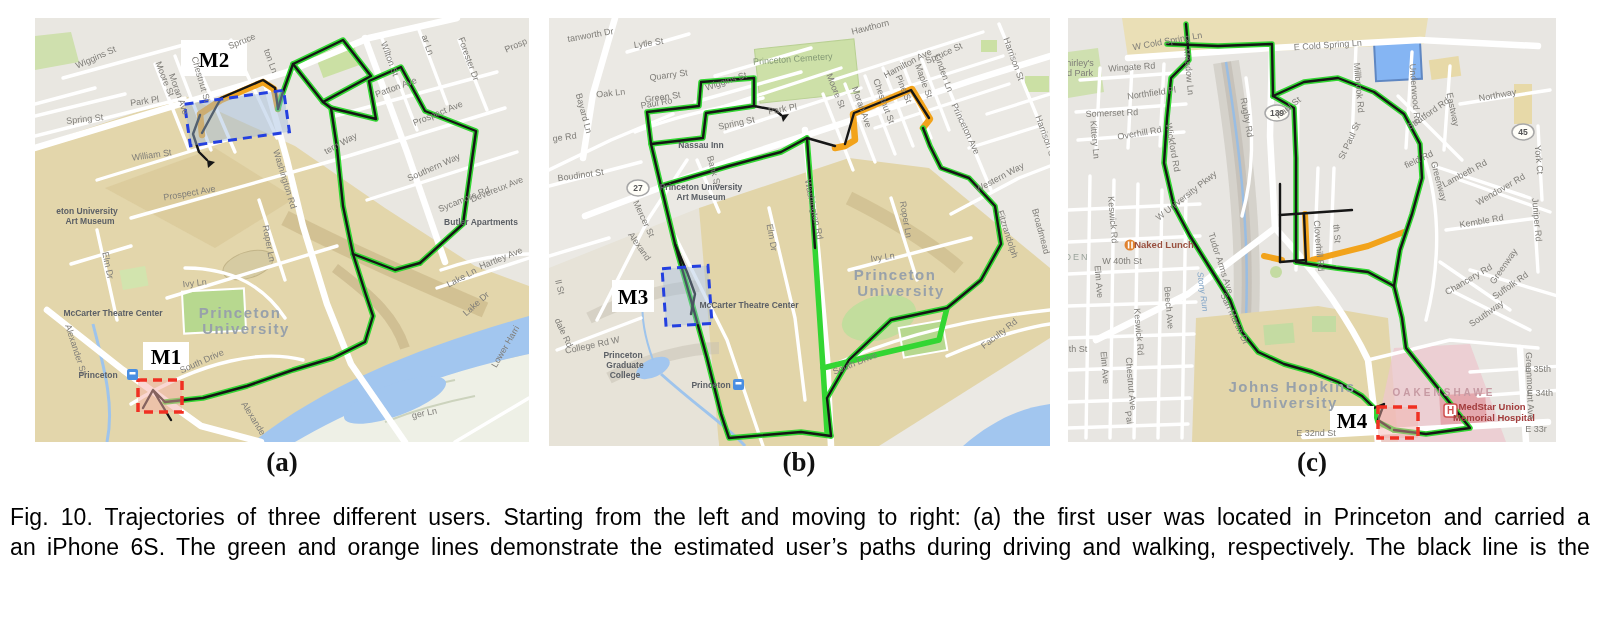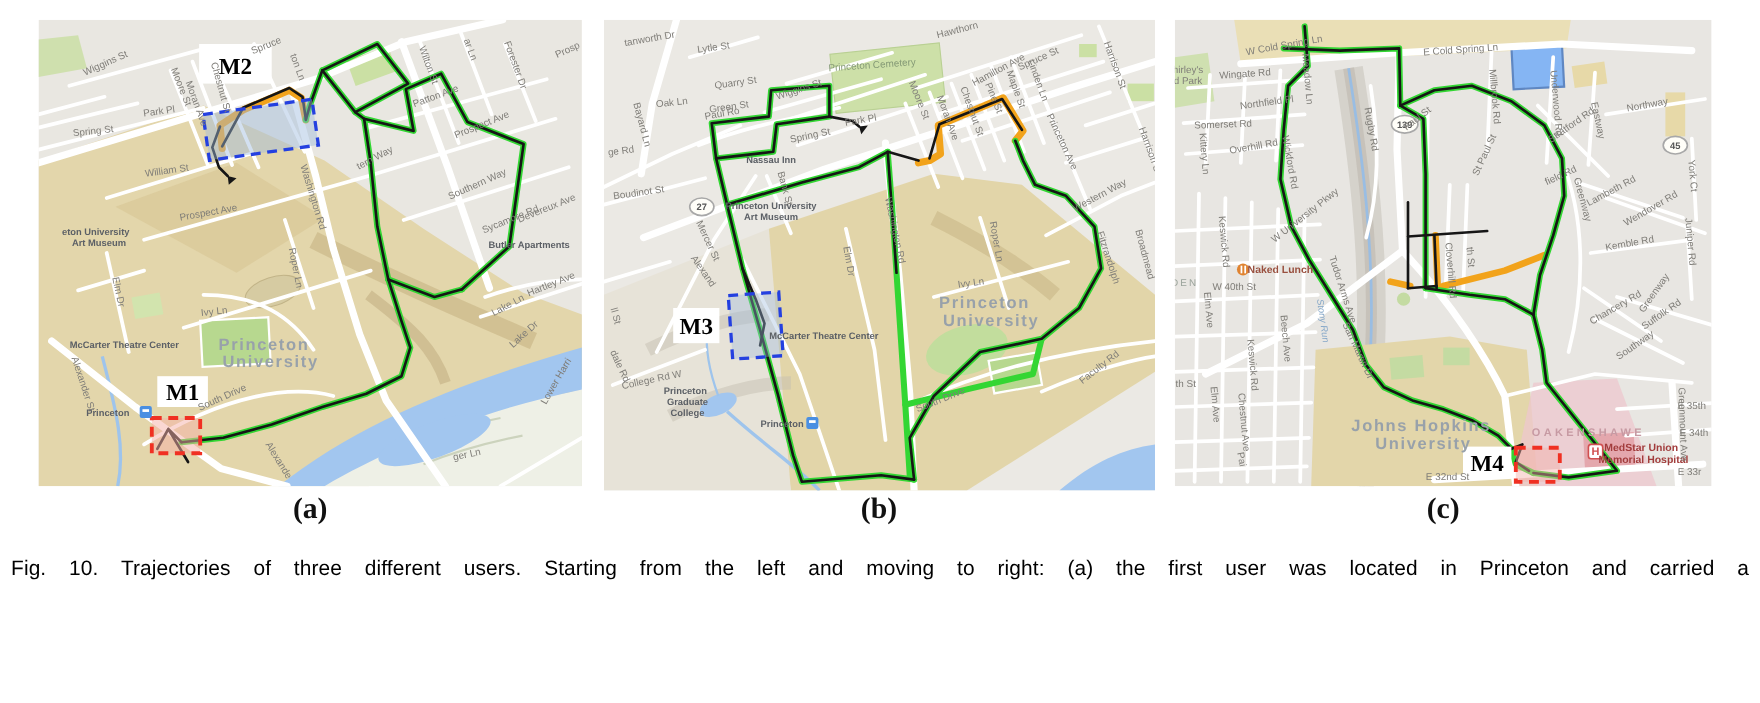--- a/index.html
+++ b/index.html
@@ -1,19 +1,19 @@
 <!DOCTYPE html>
 <html><head>
 <meta charset="utf-8">
 <style>
   html,body{margin:0;padding:0}
   body{width:1600px;height:639px;background:#fff;position:relative;font-family:"Liberation Sans",sans-serif;overflow:hidden}
   .panel{position:absolute}
   .plabel{position:absolute;top:447px;width:120px;text-align:center;font-family:"Liberation Serif",serif;font-weight:bold;font-size:27px;color:#111}
-  .caption{position:absolute;left:10px;top:503px;width:1580px;font-size:19px;line-height:29.5px;color:#000;letter-spacing:.1px}
+  .caption{position:absolute;left:10px;top:503px;width:1580px;font-size:23px;line-height:29.5px;color:#000;letter-spacing:.1px}
   .cap-line.just{text-align:justify;text-align-last:justify}
   
   .rd{stroke:#fff;fill:none;stroke-linecap:round;stroke-linejoin:round}
   .rdm{stroke-width:6.5}.rds{stroke-width:3.4}
   .lbl{font-family:"Liberation Sans",sans-serif;text-anchor:middle}
   .st{fill:#7f7d78;font-size:9px}
   .stB{fill:#5c6066;font-size:8.5px;font-weight:bold}
   .big{fill:#98a1aa;font-size:15px;font-weight:bold;letter-spacing:1.5px}
   .cem{fill:#859a76;font-size:9px}
   .area{fill:#c79aa3;font-size:10px;font-weight:bold;letter-spacing:3px}
@@ -485,13 +485,14 @@
       <text x="248" y="418" class="lbl st">E 32nd St</text>
     </g>
 </svg>
 
 <div class="plabel" style="left:222px">(a)</div>
 <div class="plabel" style="left:739px">(b)</div>
 <div class="plabel" style="left:1252px">(c)</div>
 
 <div class="caption">
   <div class="cap-line just">Fig. 10. Trajectories of three different users. Starting from the left and moving to right: (a) the first user was located in Princeton and carried a</div>
+  <div class="cap-line just">an iPhone 6S. The green and orange lines demonstrate the estimated user’s paths during driving and walking, respectively. The black line is the</div>
 </div>
 
 </body></html>

